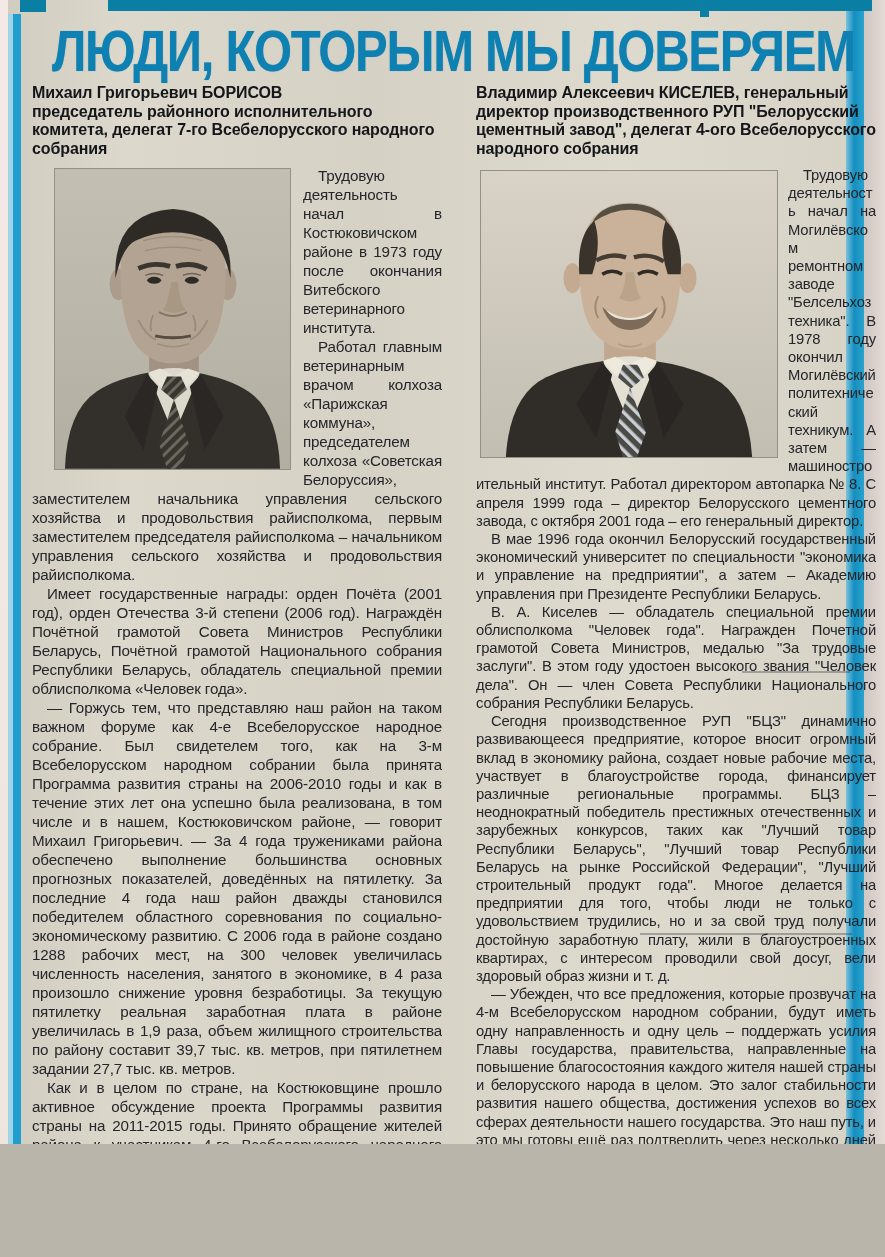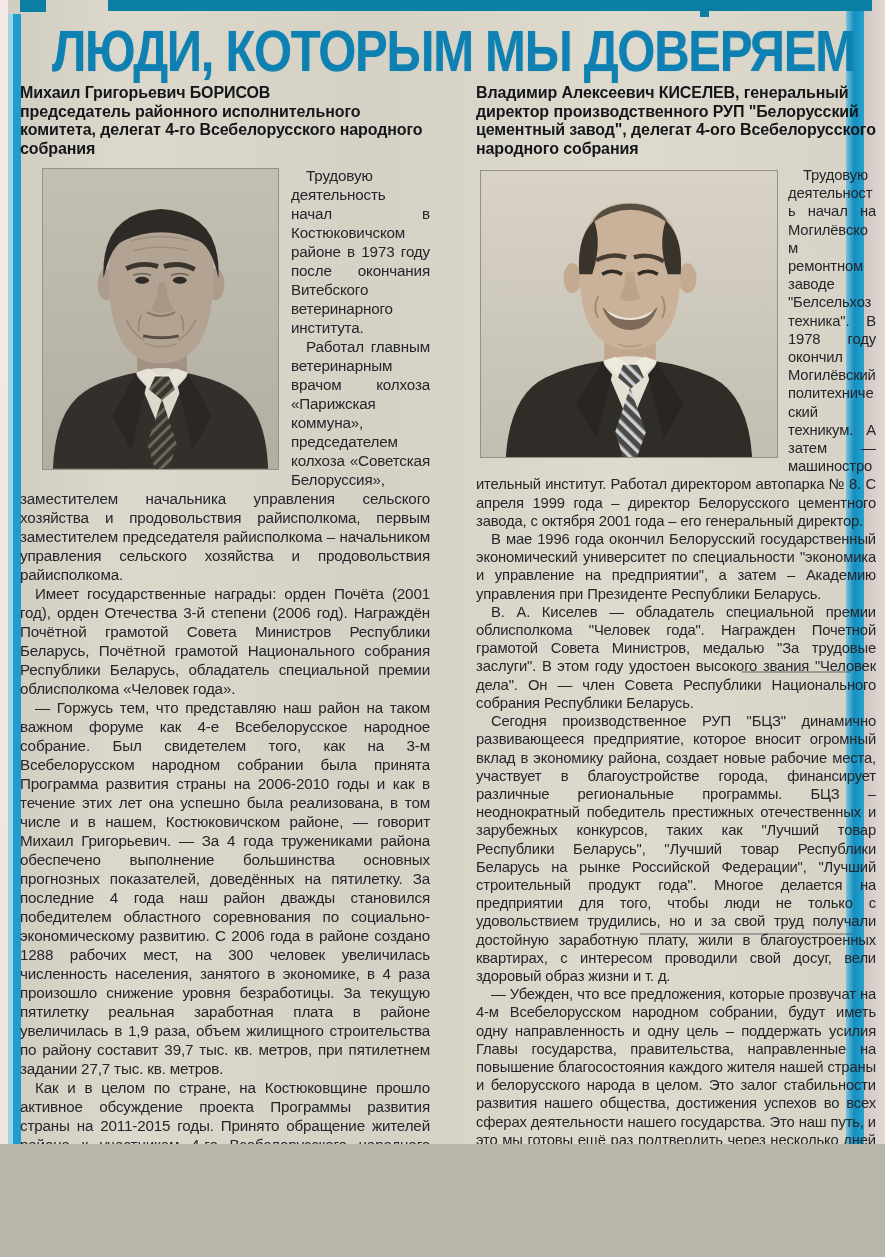--- a/index.html
+++ b/index.html
@@ -25,21 +25,21 @@
   .bottom-margin { position:absolute; left:0; top:1249px; width:100%; height:8px; background:#d9edf1; }
 
   .headline {
     position:absolute; left:52px; top:18px; margin:0;
     font-size:57px; font-weight:bold; color:#0e81b2; letter-spacing:-1.5px;
     white-space:nowrap; transform:scaleX(0.86); transform-origin:left top;
     text-shadow:0 0 1px rgba(14,129,178,.5);
   }
 
   .col { position:absolute; top:84px; height:1150px; overflow:hidden; color:#24262b; }
-  .col-left  { left:20px;  width:410px; }
+  .col-left  { left:32px;  width:410px; }
   .col-right { left:476px; width:400px; }
 
   .byline { font-weight:bold; font-size:16px; line-height:18.5px; color:#14161a; letter-spacing:-0.1px; }
   .byline-name { display:block; }
   .byline-role { display:block; }
 
   .body-flow { margin-top:8px; }
   .photo { float:left; background:#c6c2b6; border:1px solid rgba(60,55,45,.35);
            box-shadow:inset 0 0 18px rgba(90,80,60,.25); }
   .photo svg { display:block; width:100%; height:100%; }
@@ -71,21 +71,21 @@
   <div class="bottombar"></div>
   <div class="bottom-margin"></div>
   <div class="artifact a1"></div>
   <div class="artifact a2"></div>
 
   <h1 class="headline">ЛЮДИ, КОТОРЫМ МЫ ДОВЕРЯЕМ</h1>
 
   <div class="col col-left">
     <div class="byline">
       <span class="byline-name">Михаил Григорьевич БОРИСОВ</span>
-      <span class="byline-role">председатель районного исполнительного комитета, делегат 4-го Всебелорусского народного собрания</span>
+      <span class="byline-role">председатель районного исполнительного комитета, делегат 7-го Всебелорусского народного собрания</span>
     </div>
     <div class="body-flow">
       <div class="photo photo-borisov">
         <svg viewBox="0 0 237 302" xmlns="http://www.w3.org/2000/svg">
           <defs>
             <linearGradient id="bgL" x1="0" y1="0" x2="0" y2="1">
               <stop offset="0" stop-color="#c3bfb3"></stop>
                 <stop offset="1" stop-color="#b2aea2"></stop>
             </linearGradient>
             <pattern id="tieL" width="8" height="8" patternUnits="userSpaceOnUse" patternTransform="rotate(45)">

